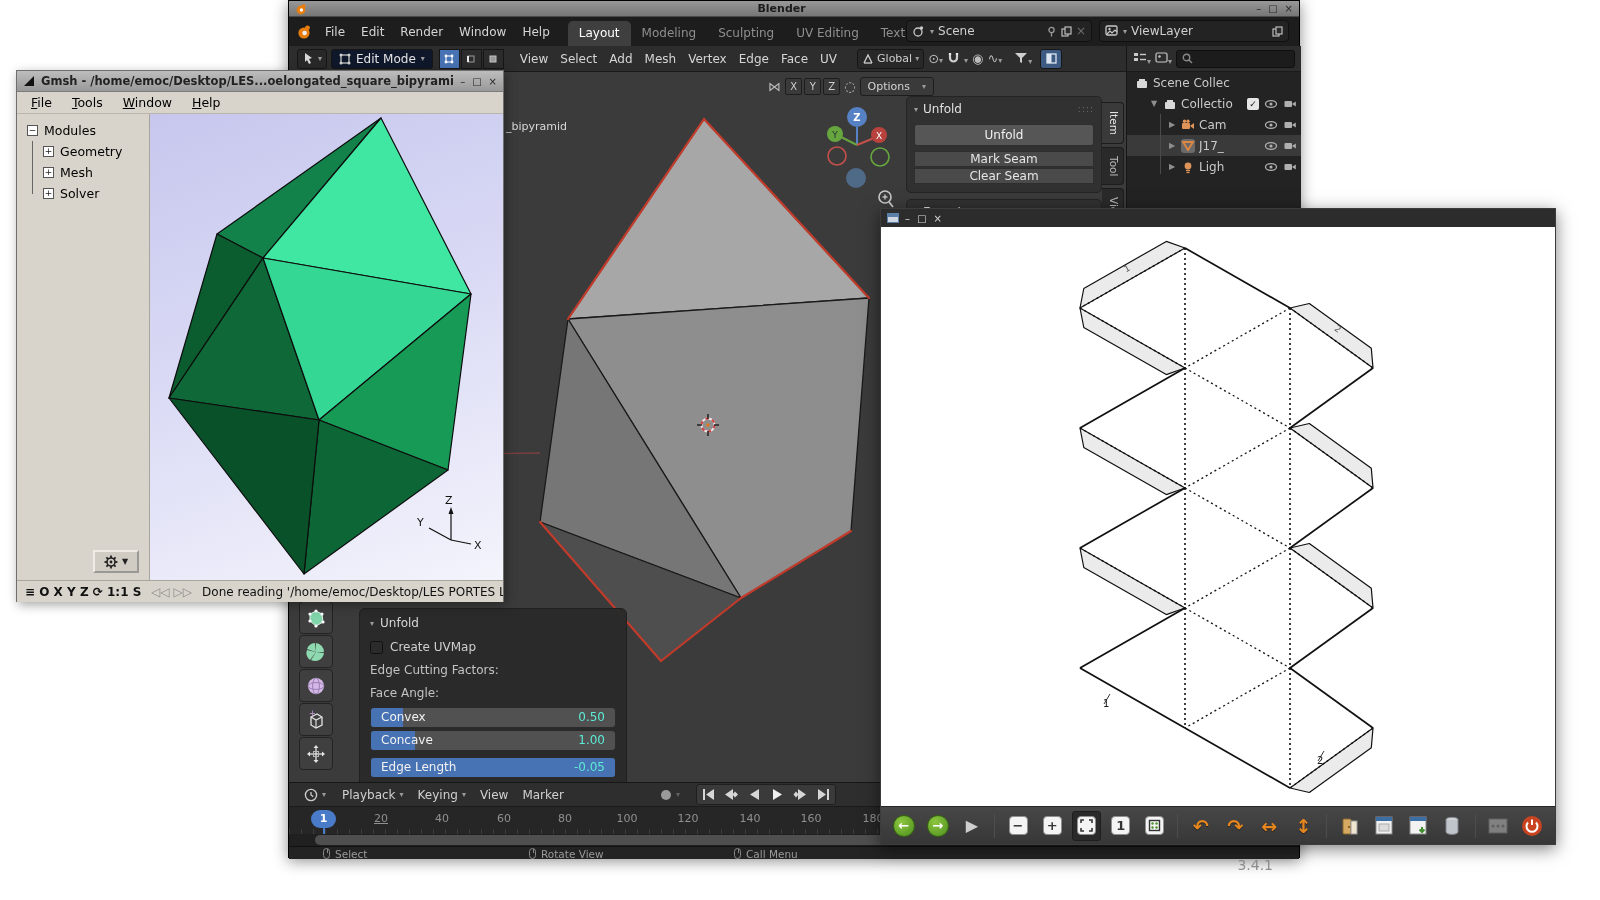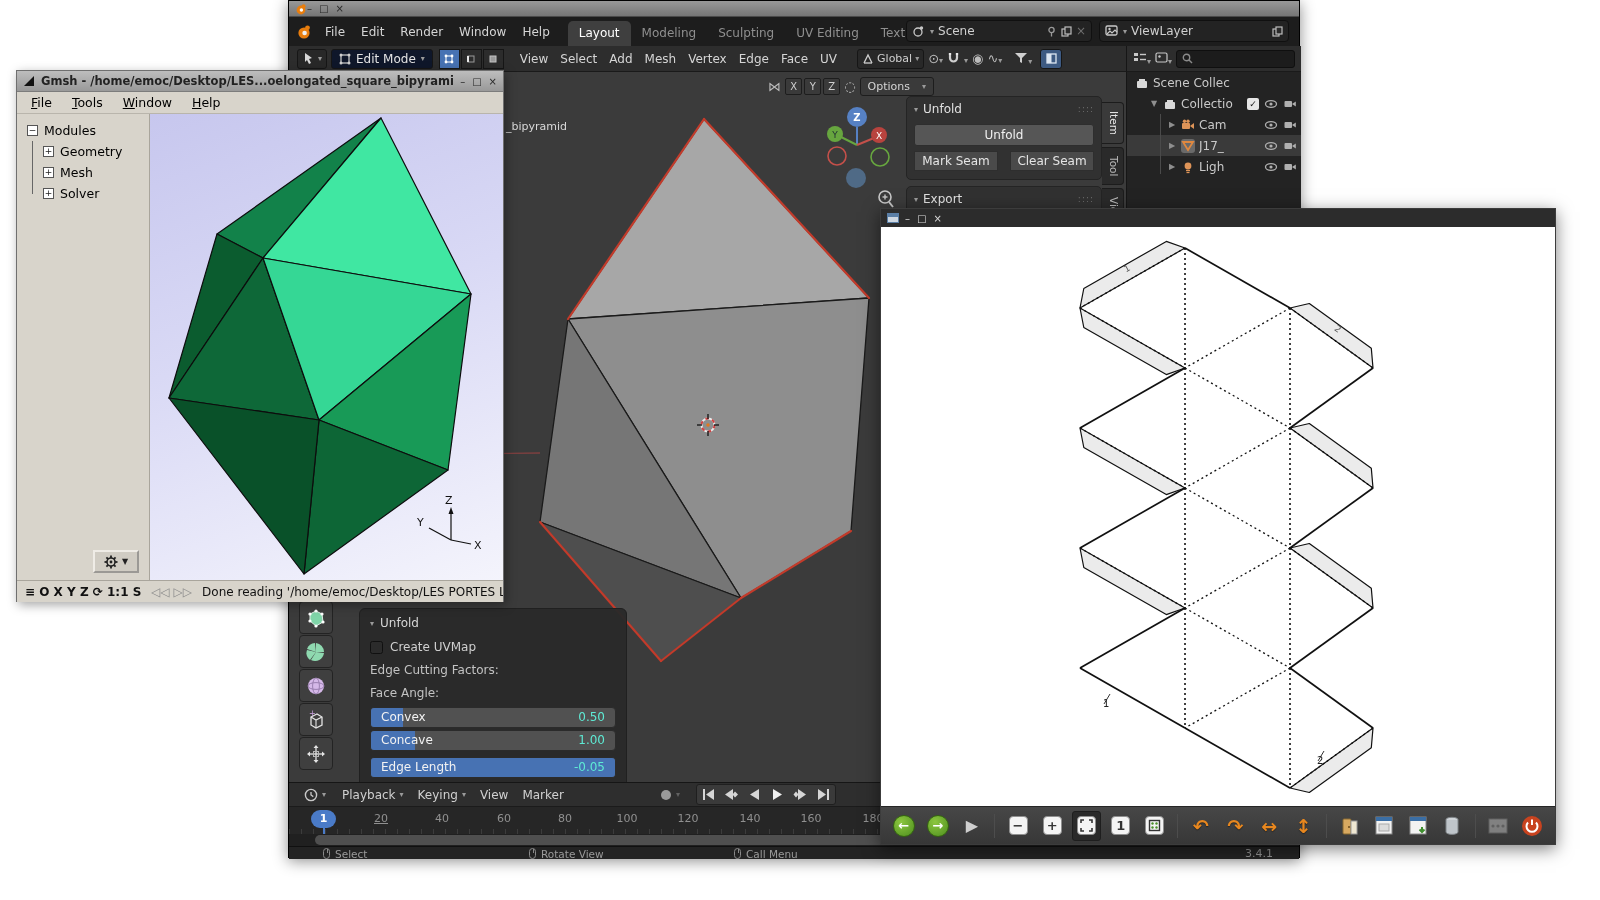--- a/index.html
+++ b/index.html
@@ -61,21 +61,21 @@
   .tool-rail { position:absolute; left:10px; top:529px; width:34px; display:flex; flex-direction:column; gap:1px;}
   .tool-btn { width:34px; height:33px; background:#3f3f3f; border:1px solid #232323; border-radius:4px;
     display:flex; align-items:center; justify-content:center;}
 
   .npanel { position:absolute; left:617px; top:24px; width:196px; }
   .panel-box { background:#313131; border:1px solid #242424; border-radius:5px; padding:5px 7px 8px; margin-bottom:6px;}
   .panel-hdr { display:flex; align-items:center; color:#e0e0e0; font-size:12px; gap:5px;}
   .grip { margin-left:auto; color:#6b6b6b; font-size:9px; letter-spacing:1px;}
   .btn-wide { margin-top:8px; height:22px; background:#565656; border:1px solid #2e2e2e; border-radius:3px;
     color:#f0f0f0; font-size:12px; display:flex; align-items:center; justify-content:center;}
-  .btn-half-row { display:flex; gap:12px; margin-top:5px;}
+  .btn-half-row { display:flex; gap:1px; margin-top:5px;flex-direction:column;}
   .btn-half { flex:1; height:20px; background:#4a4a4a; border:1px solid #2e2e2e; color:#e5e5e5; font-size:12px;
     display:flex; align-items:center; justify-content:center;}
   .side-tabs { position:absolute; left:813px; top:30px; width:22px; display:flex; flex-direction:column; gap:3px;}
   .side-tab { writing-mode:vertical-rl; background:#2a2a2a; color:#b9b9b9; font-size:10.5px; padding:8px 3px;
     border-radius:0 4px 4px 0; border:1px solid #1c1c1c; border-left:none; text-align:center;}
   .side-tab.active { background:#3a3a3a; color:#e8e8e8;}
 
   .op-panel { position:absolute; left:70px; top:536px; width:268px; background:rgba(42,42,42,.96);
     border:1px solid #202020; border-radius:6px; padding:7px 10px 10px; }
   .op-hdr { color:#d6d6d6; font-size:12px; display:flex; gap:6px; align-items:center;}
@@ -101,21 +101,21 @@
     background:repeating-linear-gradient(90deg,#3c3c3c 0 1px,transparent 1px 12px); }
   .cur-frame { position:absolute; top:3px; width:25px; height:18px; background:#4a7bc8; border-radius:9px;
     color:#fff; font-size:11px; font-weight:bold; text-align:center; line-height:18px; margin-left:-12px;}
   .playhead { position:absolute; top:21px; width:2px; height:6px; background:#4a7bc8; }
   .tl-scroll { position:relative; height:12px; background:#202020; }
   .tl-bar { position:absolute; left:26px; right:14px; top:1px; height:10px; background:#4f4f4f; border-radius:5px;}
   .bl-statusbar { position:absolute; left:0; top:845px; width:100%; height:13px; background:#232323; border-top:1px solid #101010;}
   .sb-item { position:absolute; top:0; display:flex; align-items:center; gap:5px; color:#9a9a9a; font-size:10.5px; height:13px;}
   .mouse-ic { width:7px; height:11px; border:1px solid #8a8a8a; border-radius:3.5px; position:relative; display:inline-block;}
   .mouse-ic:after { content:""; position:absolute; left:50%; top:0; width:1px; height:4px; background:#8a8a8a;}
-  .sb-version { position:absolute; right:26px; top:0; color:#8f8f8f; font-size:11px; line-height:13px;}
+  .sb-version { position:absolute; right:26px; top:12px; color:#8f8f8f; font-size:14px; line-height:13px;}
 
   
   #gmsh { left:16px; top:70px; width:488px; height:532px; background:#d8d4cb; z-index:2;
     border:1px solid #6f6f6f; box-shadow:2px 3px 10px rgba(0,0,0,.35); }
   .gm-titlebar { height:21px; background:linear-gradient(#bdbdbd,#999999); display:flex; align-items:center;
     padding:0 6px; gap:6px; border-bottom:1px solid #7c7c7c;}
   .gm-titlebar .t { flex:1; text-align:center; font-size:11.5px; font-weight:bold; color:#222; overflow:hidden; white-space:nowrap;}
   .gm-menubar { height:22px; background:#d8d4cb; display:flex; align-items:center; padding:0 4px; border-bottom:1px solid #b9b5ac;}
   .gm-menu { font-size:12.5px; color:#000; padding:2px 10px; }
   .gm-menu::first-letter { text-decoration:underline; }
@@ -156,20 +156,21 @@
 </head>
 <body>
 
 <div id="blender" class="win">
   <div class="bl-titlebar">
     <svg width="12" height="12">
         <circle cx="6" cy="7" r="4.4" fill="#e87d0d"></circle>
         <circle cx="8.6" cy="3.2" r="2" fill="#e87d0d"></circle>
         <circle cx="6.4" cy="7" r="1.7" fill="#fff"></circle>
       </svg>
+    <span class="t">Blender</span>
     <span class="winctl">
       <span>–</span>
       <span>□</span>
       <span>×</span>
     </span>
   </div>
 
   <div class="bl-menubar">
     <svg width="18" height="16" style="margin-right:4px">
         <circle cx="9" cy="9" r="5.6" fill="#e87d0d"></circle>

